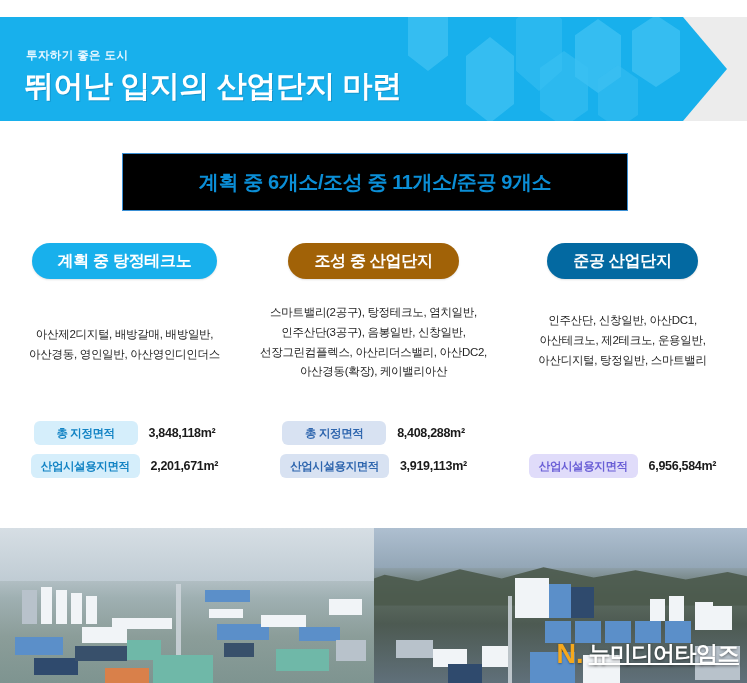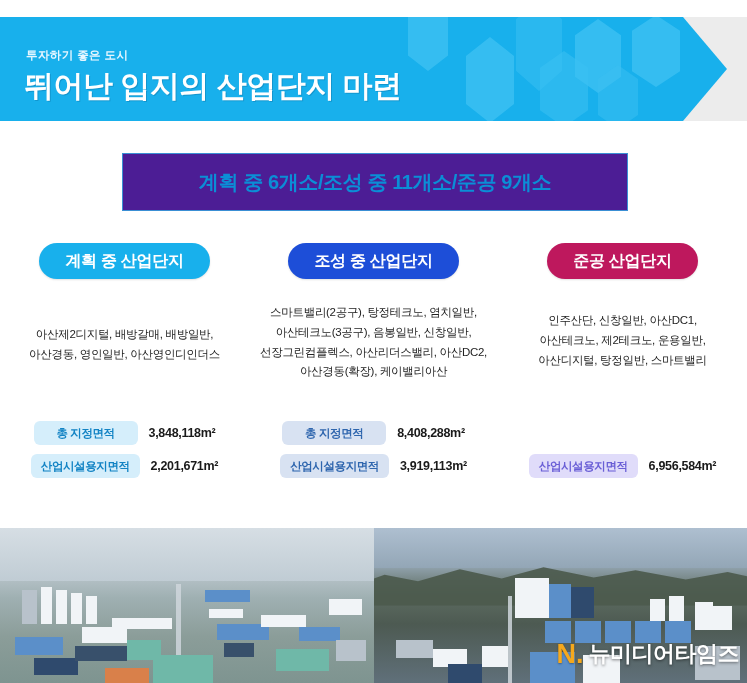--- a/index.html
+++ b/index.html
@@ -42,21 +42,21 @@
   }
   .header-title {
     position:absolute; left:24px; top:49px;
     font-size:30px; font-weight:700; color:#ffffff; letter-spacing:-0.5px;
     text-shadow:1px 1px 0 rgba(0,70,120,.25);
   }
 
   
   .summary-box {
     position:absolute; left:122px; top:153px; width:506px; height:58px;
-    background:#4c1d95; border:1.6px solid #3a8fd4;
+    background:#000000; border:1.6px solid #3a8fd4;
     display:flex; align-items:center; justify-content:center;
   }
   .summary-text {
     font-size:20px; font-weight:700; color:#0b8ed6; letter-spacing:-0.4px;
   }
 
   
   .columns {
     position:absolute; left:0; top:243px; width:747px; height:268px;
     display:flex;
@@ -64,22 +64,22 @@
   .col { position:relative; width:249px; display:flex; flex-direction:column; align-items:center; }
 
   .col-head {
     height:36px; padding:0 26px; border-radius:18px;
     display:flex; align-items:center; justify-content:center;
     font-size:16px; font-weight:700; color:#fff; white-space:nowrap;
     letter-spacing:-0.3px;
     box-shadow:0 1px 2px rgba(0,0,0,.12);
   }
   .head-plan  { background:#18b0ec; }
-  .head-build { background:#1d4ed8; }
-  .head-done  { background:#be185d; }
+  .head-build { background:#a16207; }
+  .head-done  { background:#0369a1; }
 
   .col-body {
     margin-top:0; width:100%; text-align:center;
     font-size:11.5px; color:#222; line-height:1.72; letter-spacing:-0.3px;
   }
   .c1 .col-body { padding-top:46px; }
   .c2 .col-body { padding-top:24px; }
   .c3 .col-body { padding-top:32px; }
 
   .stats { width:100%; margin-top:auto; padding-bottom:24px; }
@@ -130,20 +130,21 @@
     position:absolute; right:8px; bottom:14px;
     display:flex; align-items:center; gap:5px;
   }
   .wm-mark {
     font-size:27px; font-weight:700; color:#f5a81c; line-height:1;
     text-shadow:0 1px 2px rgba(0,0,0,.35);
   }
   .wm-text {
     font-size:22px; font-weight:700; color:#ffffff; letter-spacing:-0.5px;
     text-shadow:0 1px 3px rgba(0,0,0,.5);
+    text-decoration:underline;
   }
 </style>
 </head>
 <body>
 
 <div id="page">
 
   <div class="header-wrap">
     <div class="header-banner">
       <div class="hexrow">
@@ -160,42 +161,42 @@
     </div>
   </div>
 
   <div class="summary-box">
     <div class="summary-text">계획 중 6개소/조성 중 11개소/준공 9개소</div>
   </div>
 
   <div class="columns">
 
     <div class="col c1">
-      <div class="col-head head-plan">계획 중 산업단지</div>
+      <div class="col-head head-plan">계획 중 탕정테크노</div>
       <div class="col-body">
         <div>아산제2디지털, 배방갈매, 배방일반,</div>
         <div>아산경동, 영인일반, 아산영인디인더스</div>
       </div>
       <div class="stats">
         <div class="stat-row">
           <div class="stat-pill pill-plan">총 지정면적</div>
           <div class="stat-val">3,848,118m²</div>
         </div>
         <div class="stat-row">
           <div class="stat-pill pill-plan">산업시설용지면적</div>
           <div class="stat-val">2,201,671m²</div>
         </div>
       </div>
     </div>
 
     <div class="col c2">
       <div class="col-head head-build">조성 중 산업단지</div>
       <div class="col-body">
         <div>스마트밸리(2공구), 탕정테크노, 염치일반,</div>
-        <div>아산테크노(3공구), 음봉일반, 신창일반,</div>
+        <div>인주산단(3공구), 음봉일반, 신창일반,</div>
         <div>선장그린컴플렉스, 아산리더스밸리, 아산DC2,</div>
         <div>아산경동(확장), 케이밸리아산</div>
       </div>
       <div class="stats">
         <div class="stat-row">
           <div class="stat-pill pill-build">총 지정면적</div>
           <div class="stat-val">8,408,288m²</div>
         </div>
         <div class="stat-row">
           <div class="stat-pill pill-build">산업시설용지면적</div>

